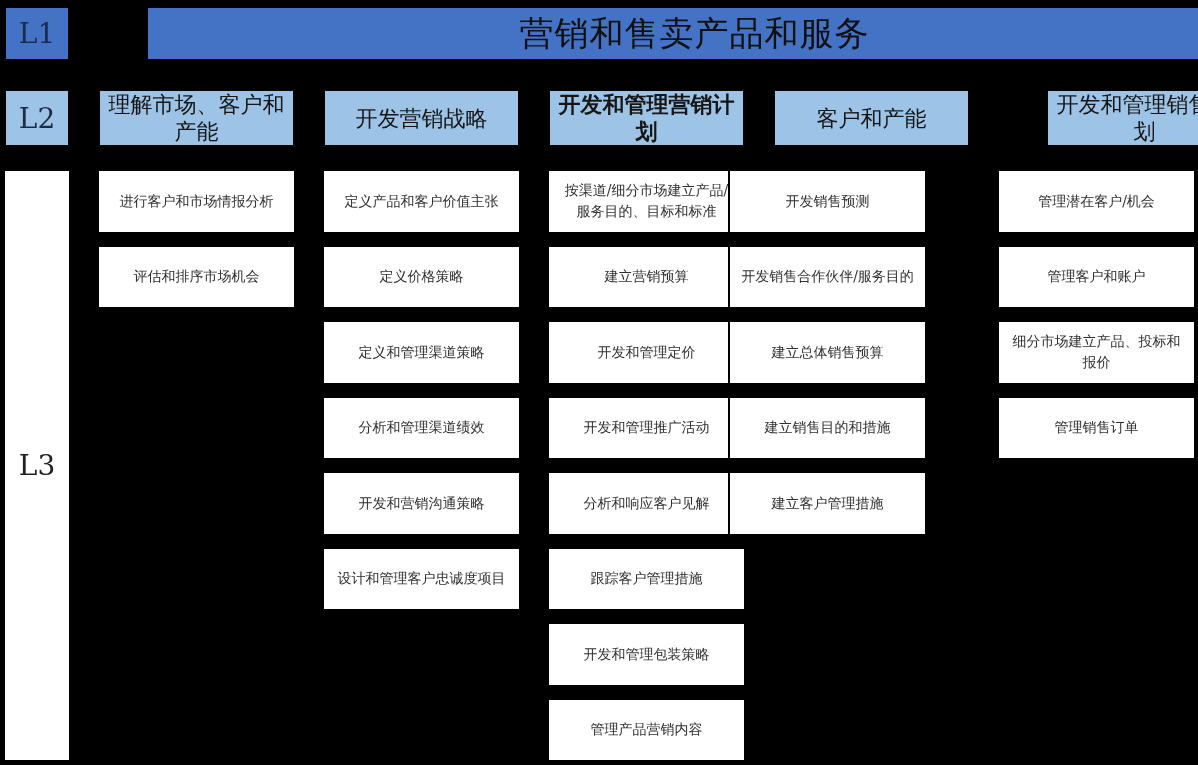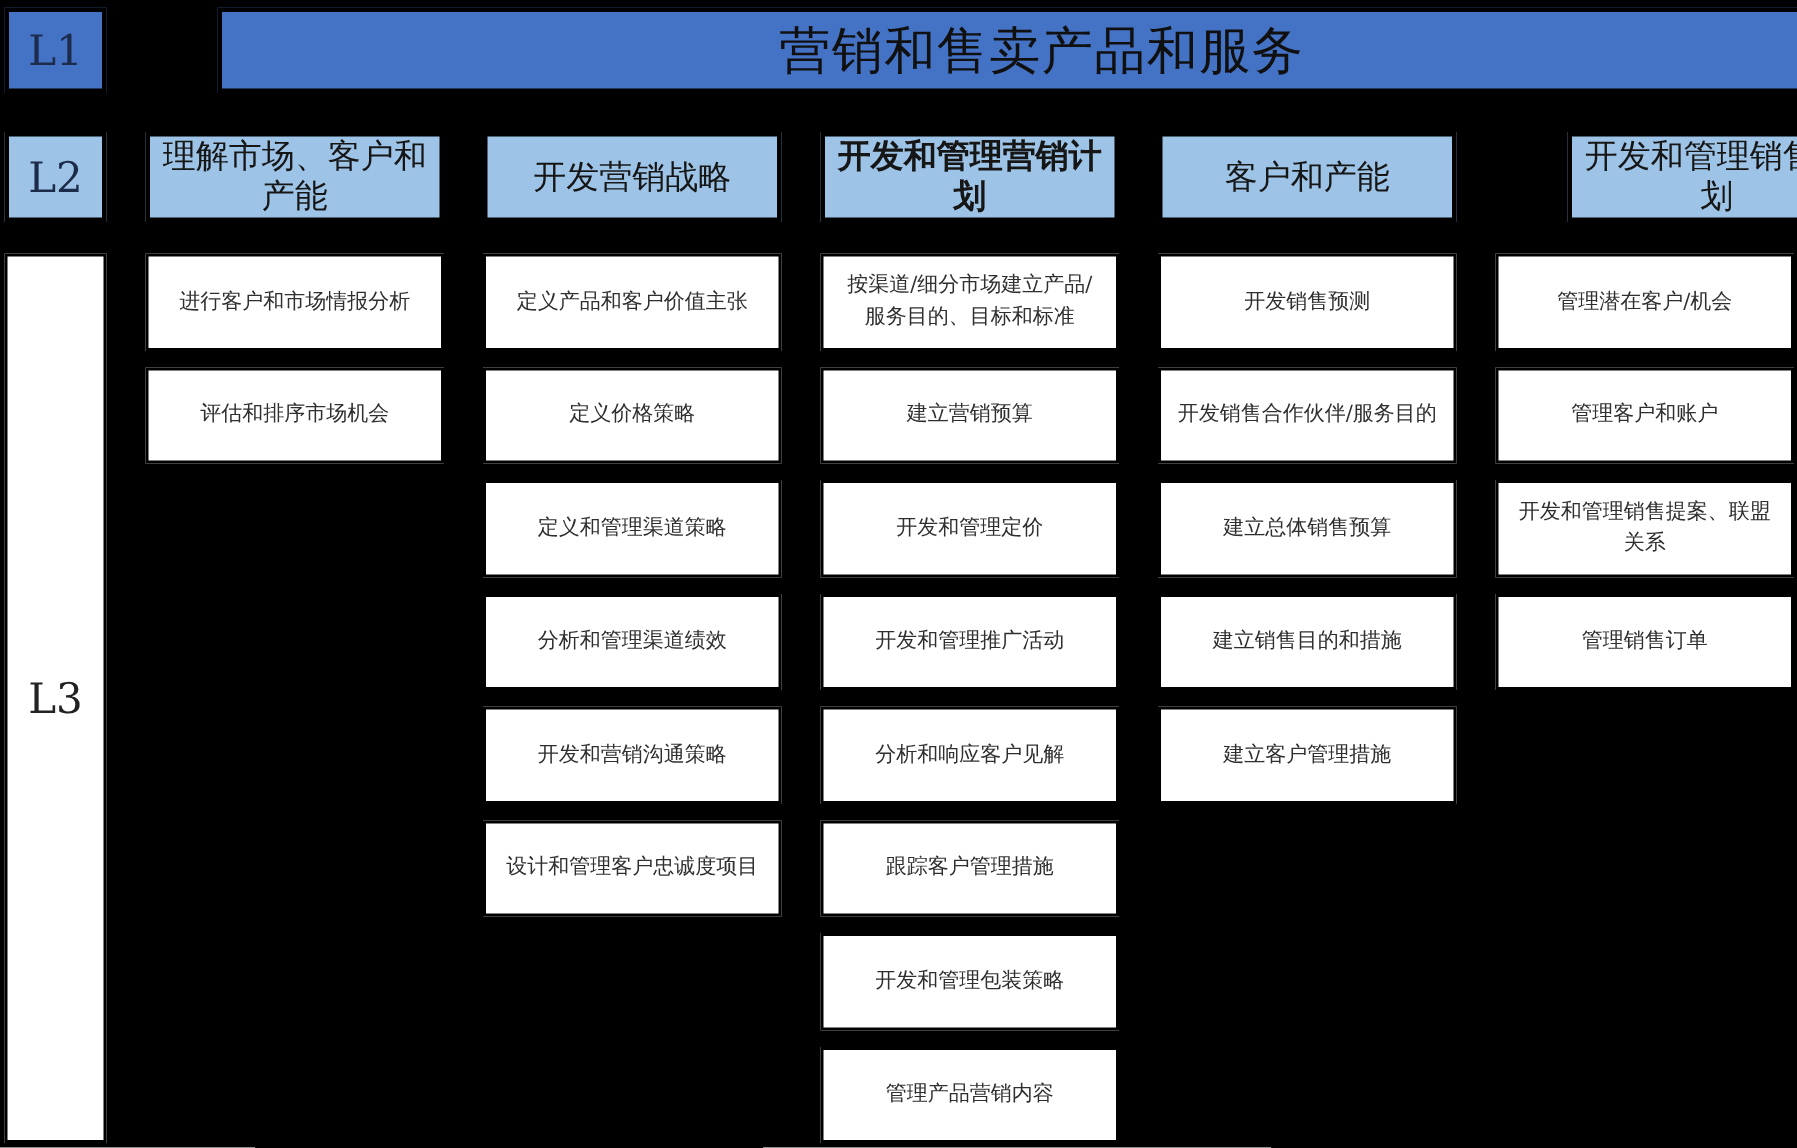--- a/index.html
+++ b/index.html
@@ -91,29 +91,29 @@
         <div class="box item-box">按渠道/细分市场建立产品/服务目的、目标和标准</div>
         <div class="box item-box">建立营销预算</div>
         <div class="box item-box">开发和管理定价</div>
         <div class="box item-box">开发和管理推广活动</div>
         <div class="box item-box">分析和响应客户见解</div>
         <div class="box item-box">跟踪客户管理措施</div>
         <div class="box item-box">开发和管理包装策略</div>
         <div class="box item-box">管理产品营销内容</div>
       </div>
       <div class="box cat-box" style="left: 772px;">客户和产能</div>
-      <div class="col-items" style="left: 772px; border-radius: 21px;">
+      <div class="col-items" style="left: 728px; border-radius: 21px;">
         <div class="box item-box">开发销售预测</div>
         <div class="box item-box">开发销售合作伙伴/服务目的</div>
         <div class="box item-box">建立总体销售预算</div>
         <div class="box item-box">建立销售目的和措施</div>
         <div class="box item-box">建立客户管理措施</div>
       </div>
       <div class="box cat-box" style="left: 1045px;">开发和管理销售计划</div>
       <div class="col-items" style="left: 997px;">
         <div class="box item-box">管理潜在客户/机会</div>
         <div class="box item-box">管理客户和账户</div>
-        <div class="box item-box">开发和管理销售提案、联盟关系</div>
+        <div class="box item-box">细分市场建立产品、投标和报价</div>
         <div class="box item-box">管理销售订单</div>
       </div>
     </div>
 
 </div>
 
 </body></html>

